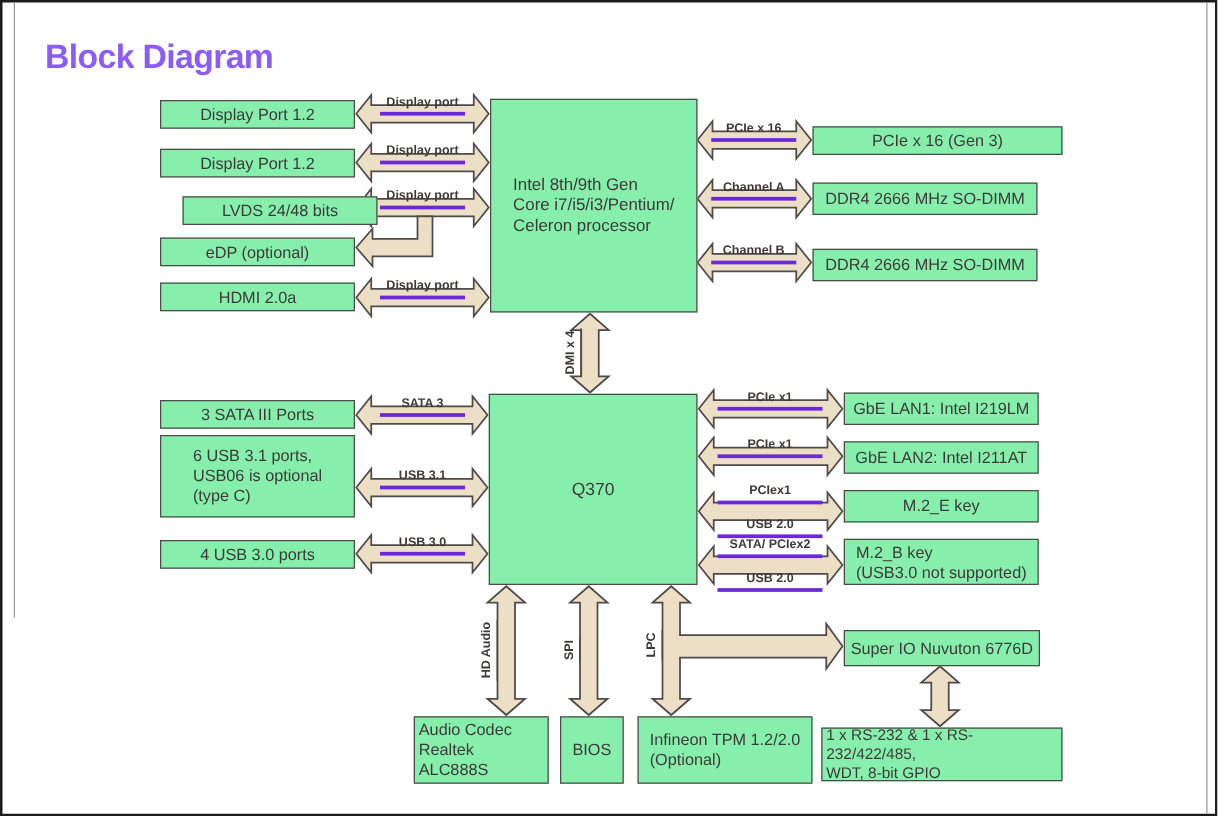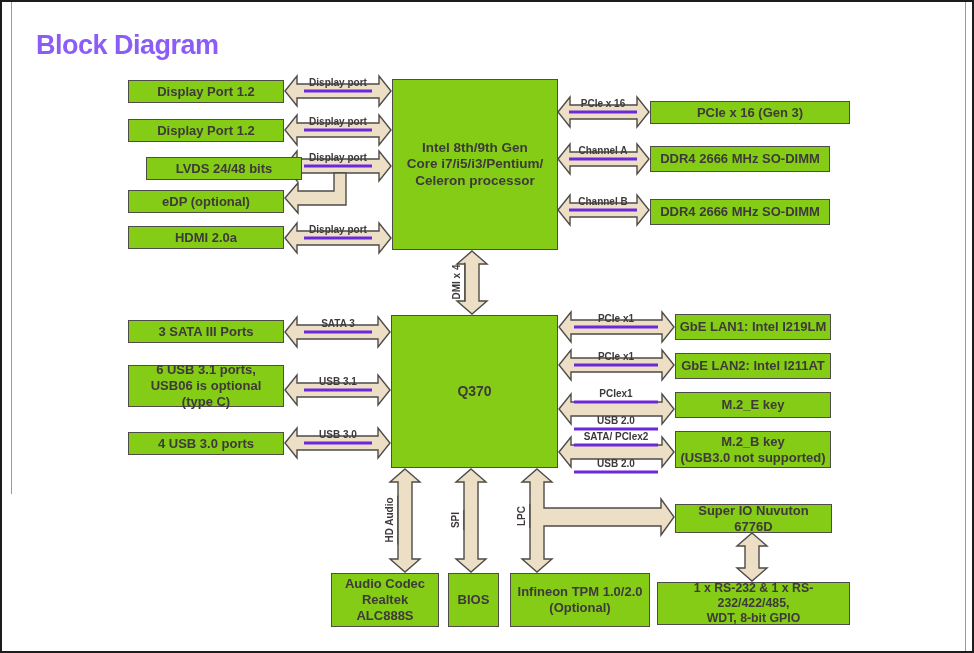--- a/index.html
+++ b/index.html
@@ -14,23 +14,23 @@
 
   #title {
     position:absolute; left:34px; top:28px;
     font-size:27px; font-weight:bold; letter-spacing:-0.5px;
     color:#8b5cf6;
   }
 
   .blk {
     position:absolute; box-sizing:border-box;
     display:flex; align-items:center; justify-content:center;
-    text-align:center; white-space:pre-line;
-    background:#84cc16; border:1.5px solid #4e4b48;
-    color:#3e3a39; font-weight:700; font-size:13px; line-height:1.22;
+    white-space:pre-line;
+    background:#86efac; border:1.5px solid #4e4b48;
+    color:#3e3a39; font-weight:400; font-size:13px; line-height:1.22;
     padding:1px 3px;
   }
   .blk.small { font-size:12.3px; }
 
   svg.wires { position:absolute; left:0; top:0; }
   svg.wires polygon { fill:#ecdfc6; stroke:#4e4b48; stroke-width:1.4; stroke-linejoin:miter; }
 
   .bus-label {
     position:absolute; transform:translate(-50%,-100%);
     font-size:10px; font-weight:600; color:#3e3a39; line-height:1.15;
@@ -94,37 +94,37 @@
 
   <div class="blk" style="left:390px;top:77px;width:166px;height:171px;font-size:13.5px">Intel 8th/9th Gen
 Core i7/i5/i3/Pentium/
 Celeron processor</div>
 
   <div class="blk" style="left:648px;top:99px;width:200px;height:23px">PCIe x 16 (Gen 3)</div>
   <div class="blk" style="left:648px;top:144px;width:180px;height:26px">DDR4 2666 MHz SO-DIMM</div>
   <div class="blk" style="left:648px;top:197px;width:180px;height:26px">DDR4 2666 MHz SO-DIMM</div>
 
   <div class="blk" style="left:126px;top:318px;width:156px;height:23px">3 SATA III Ports</div>
-  <div class="blk" style="left:126px;top:363px;width:156px;height:42px">6 USB 3.1 ports,
+  <div class="blk" style="left:126px;top:346px;width:156px;height:66px">6 USB 3.1 ports,
 USB06 is optional
 (type C)</div>
   <div class="blk" style="left:126px;top:430px;width:156px;height:23px">4 USB 3.0 ports</div>
 
   <div class="blk" style="left:389px;top:313px;width:167px;height:153px;font-size:14px">Q370</div>
 
   <div class="blk" style="left:673px;top:312px;width:156px;height:26px">GbE LAN1: Intel I219LM</div>
   <div class="blk" style="left:673px;top:351px;width:156px;height:26px">GbE LAN2: Intel I211AT</div>
   <div class="blk" style="left:673px;top:390px;width:156px;height:26px">M.2_E key</div>
   <div class="blk" style="left:673px;top:429px;width:156px;height:37px">M.2_B key
 (USB3.0 not supported)</div>
 
   <div class="blk" style="left:329px;top:571px;width:108px;height:54px">Audio Codec
 Realtek ALC888S</div>
   <div class="blk" style="left:446px;top:571px;width:51px;height:54px">BIOS</div>
-  <div class="blk" style="left:508px;top:571px;width:140px;height:54px">Infineon TPM 1.0/2.0
+  <div class="blk" style="left:508px;top:571px;width:140px;height:54px">Infineon TPM 1.2/2.0
 (Optional)</div>
   <div class="blk" style="left:673px;top:502px;width:157px;height:29px">Super IO Nuvuton 6776D</div>
   <div class="blk small" style="left:655px;top:580px;width:193px;height:43px">1 x RS-232 &amp; 1 x RS-232/422/485,
 WDT, 8-bit GPIO</div>
 
   <div class="bus-label" style="left:336px;top:90px">Display port</div>
   <div class="bus-label" style="left:336px;top:129px">Display port</div>
   <div class="bus-label" style="left:336px;top:165px">Display port</div>
   <div class="bus-label" style="left:336px;top:237px">Display port</div>
 

